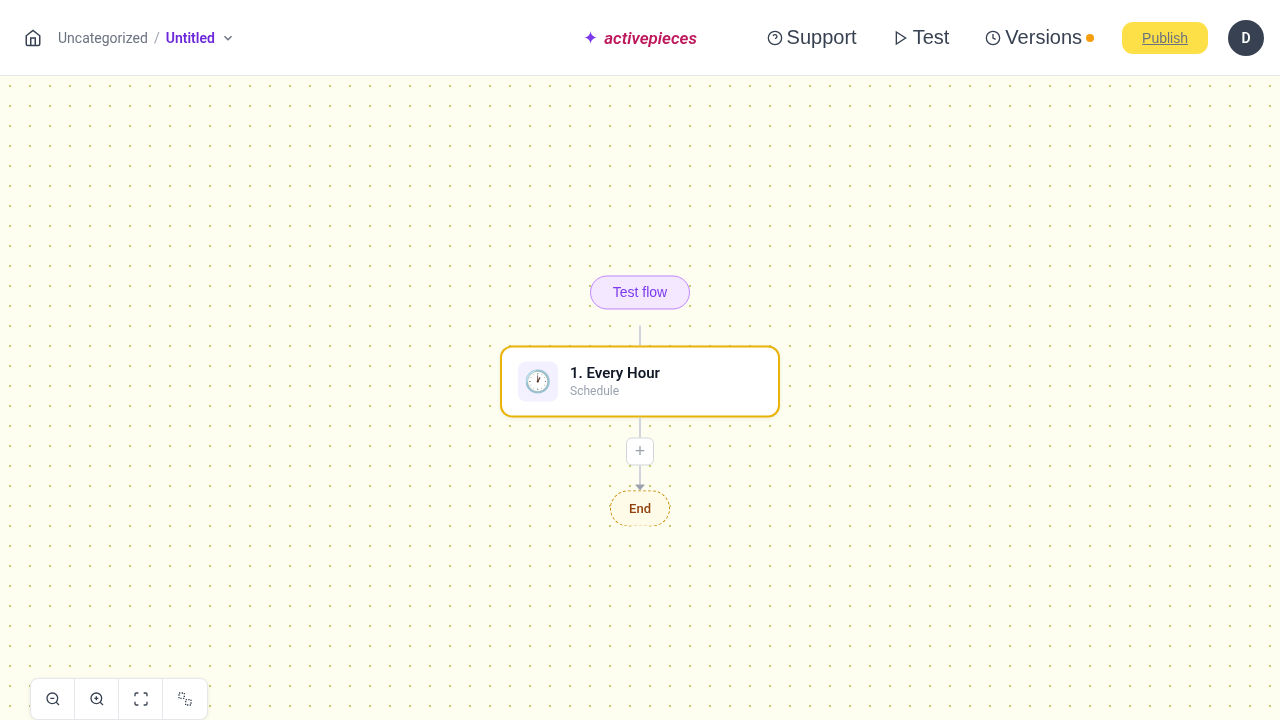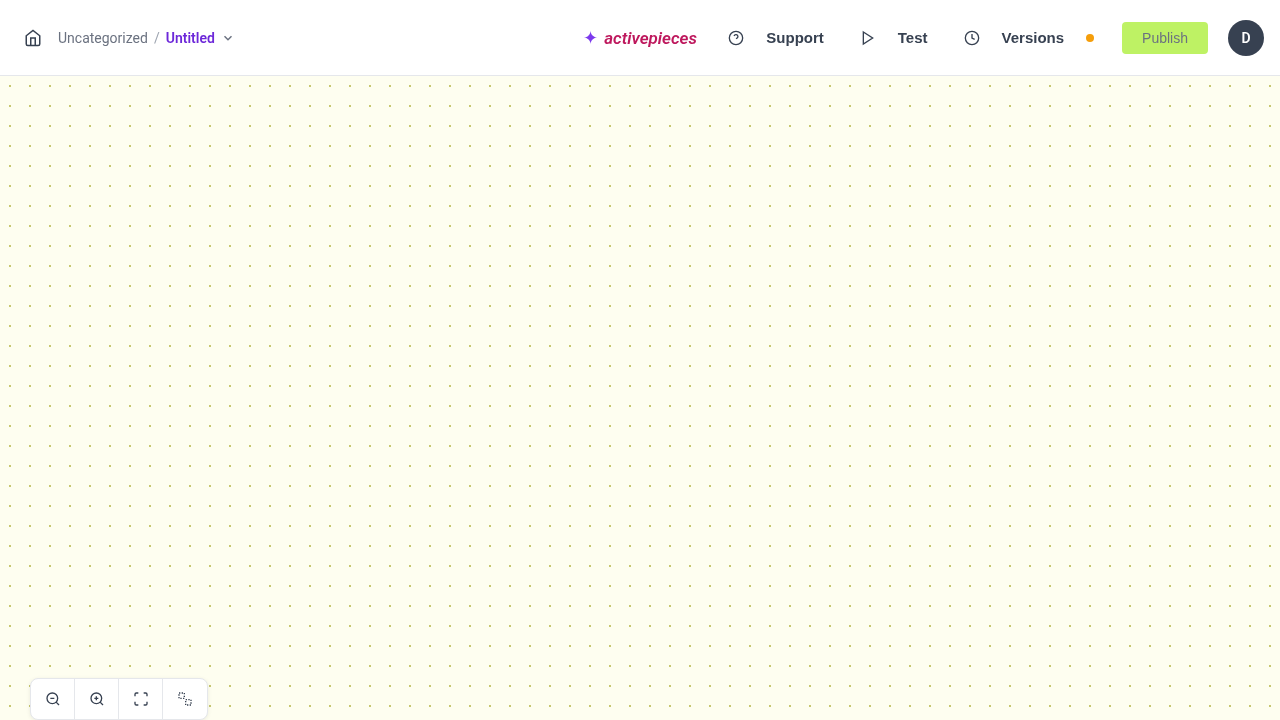--- a/index.html
+++ b/index.html
@@ -72,48 +72,48 @@
 
     .header-right {
       display: flex;
       align-items: center;
       gap: 20px;
     }
 
     .header-btn {
       display: flex;
       align-items: center;
-      gap: 22px;
-      font-size: 15px;
+      gap: 4px;
+      font-size: 20px;
       color: #374151;
       cursor: pointer;
       background: none;
       border: none;
       padding: 6px 8px;
       border-radius: 6px;
-      font-weight: bold;
     }
 
     .versions-dot {
       width: 8px;
       height: 8px;
       background: #f59e0b;
       border-radius: 50%;
       display: inline-block;
     }
 
     .publish-btn {
-      background: #bef264;
+      background: #fde047;
       color: #6b7280;
       border: none;
       padding: 8px 20px;
-      border-radius: 4px;
+      border-radius: 11px;
       font-size: 14px;
       font-weight: 500;
       cursor: pointer;
+      text-decoration: underline;
     }
 
     .avatar {
       width: 36px;
       height: 36px;
       background: #374151;
       border-radius: 50%;
       display: flex;
       align-items: center;
       justify-content: center;
@@ -351,20 +351,48 @@
       <span class="versions-dot"></span>
     </button>
 
     <button class="publish-btn">Publish</button>
 
     <div class="avatar">D</div>
   </div>
 </div>
 
 <div class="canvas">
+  <div class="flow-container">
+
+    <button class="test-flow-btn">Test flow</button>
+
+    <div class="connector-top"></div>
+
+    <div class="step-card">
+      <div class="step-icon">
+        <span style="font-size:22px;">🕐</span>
+      </div>
+      <div class="step-info">
+        <span class="step-title">1. Every Hour</span>
+        <span class="step-subtitle">Schedule</span>
+      </div>
+    </div>
+
+    <div class="connector-mid"></div>
+
+    <button class="add-step-btn">
+      <span>+</span>
+    </button>
+
+    <div class="connector-bottom"></div>
+
+    <div class="arrow-down"></div>
+
+    <div class="end-node">End</div>
+  </div>
 
   <div class="zoom-controls">
     <button class="zoom-btn">
       <svg width="16" height="16" viewBox="0 0 24 24" fill="none" stroke="currentColor" stroke-width="2">
         <circle cx="11" cy="11" r="8"></circle>
         <line x1="21" y1="21" x2="16.65" y2="16.65"></line>
         <line x1="8" y1="11" x2="14" y2="11"></line>
       </svg>
     </button>
     <button class="zoom-btn">

